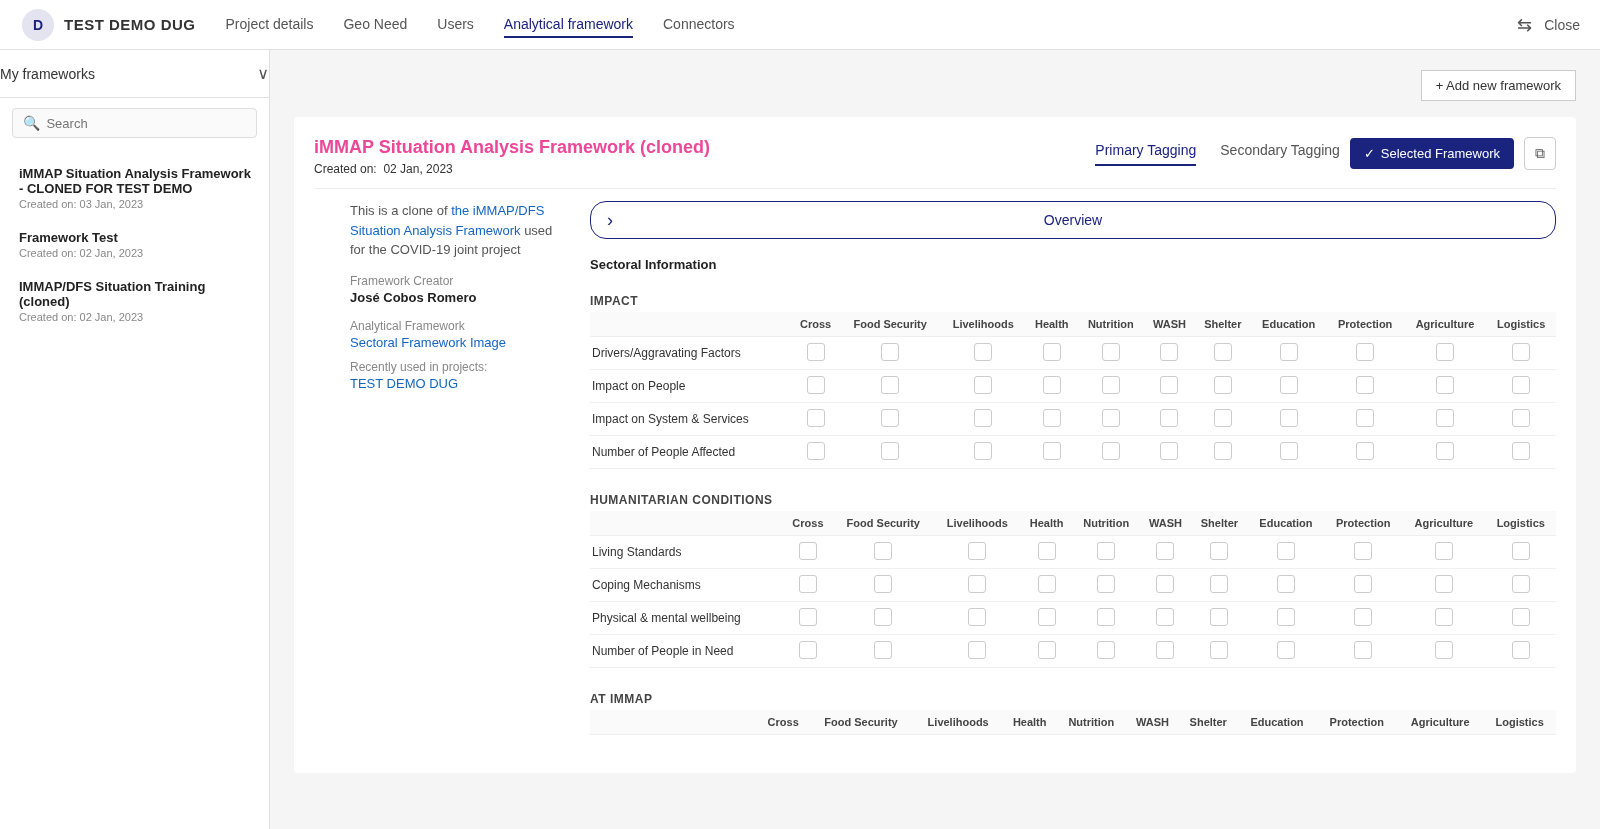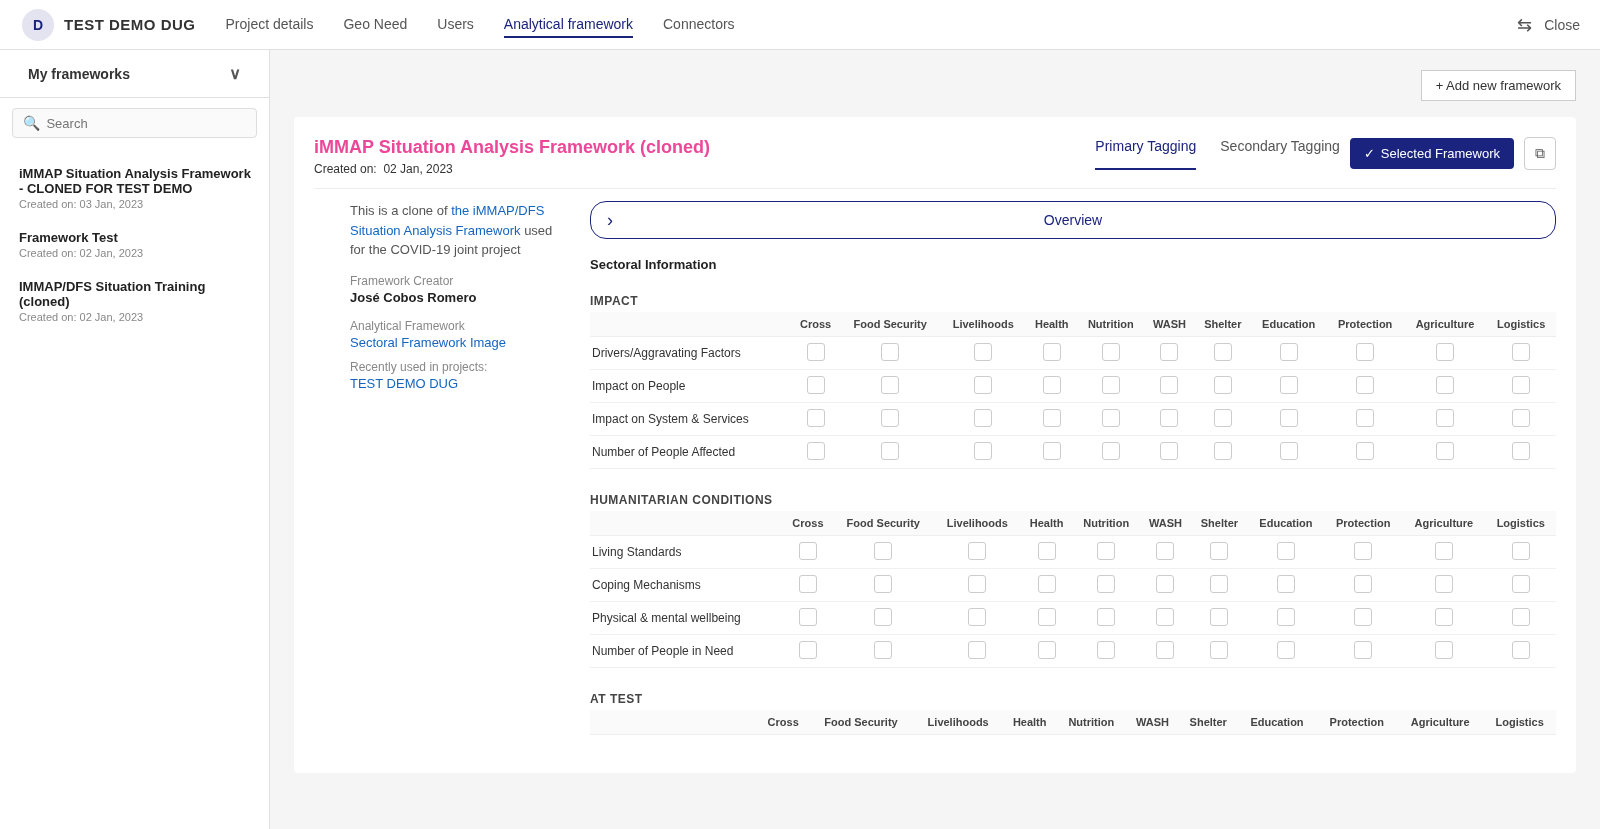--- a/index.html
+++ b/index.html
@@ -26,21 +26,21 @@
     
     .main-layout { display: flex; margin-top: 50px; height: calc(100vh - 50px); }
 
     
     .sidebar {
       width: 270px; background: #fff; border-right: 1px solid #e0e0e0;
       display: flex; flex-direction: column; flex-shrink: 0; overflow-y: auto;
     }
     .sidebar-header {
       display: flex; align-items: center; justify-content: space-between;
-      padding: 14px 28px; border-bottom: 1px solid #e0e0e0; font-weight: 700; font-size: 14px;
+      padding: 14px 0; border-bottom: 1px solid #e0e0e0; font-weight: 400; font-size: 14px;
     }
     .sidebar-header .chevron { font-size: 16px; color: #555; cursor: pointer; }
     .search-box {
       margin: 10px 12px; display: flex; align-items: center; gap: 6px;
       border: 1px solid #ddd; border-radius: 4px; padding: 6px 10px; background: #fafafa;
     }
     .search-box input {
       border: none; background: transparent; outline: none; font-size: 13px; width: 100%; color: #555;
     }
     .search-icon { color: #aaa; font-size: 14px; }
@@ -64,21 +64,21 @@
 
     
     .framework-detail { background: #fff; border-radius: 4px; padding: 20px; }
     .fw-title { font-size: 18px; font-weight: 600; color: #ec4899; }
     .fw-created { font-size: 12px; color: #888; margin-top: 4px; }
     .fw-created span { color: #333; }
 
     
     .tab-bar { display: flex; align-items: center; gap: 24px; }
     .tab-item {
-      font-size: 14px; color: #555; padding-bottom: 14px; cursor: pointer;
+      font-size: 14px; color: #555; padding-bottom: 6px; cursor: pointer;
       border-bottom: 2px solid transparent;
     }
     .tab-item.active { color: #1a237e; border-bottom: 2px solid #1a237e; font-weight: 500; }
 
     .selected-fw-btn {
       display: flex; align-items: center; gap: 6px;
       background: #1a237e; color: #fff; border: none; border-radius: 4px;
       padding: 8px 14px; font-size: 13px; cursor: pointer; font-weight: 500;
     }
     .copy-icon-btn {
@@ -398,21 +398,21 @@
                     <td><span class="matrix-checkbox"></span></td>
                     <td><span class="matrix-checkbox"></span></td>
                     <td><span class="matrix-checkbox"></span></td>
                     <td><span class="matrix-checkbox"></span></td>
                     <td><span class="matrix-checkbox"></span></td>
                   </tr>
                 </tbody>
               </table>
             </div>
 
-            <span class="section-label" style="margin-top:14px;display:block;">AT TEST</span>
+            <span class="section-label" style="margin-top:14px;display:block;">AT IMMAP</span>
             <div class="scrollbar-area">
               <table class="matrix-table">
                 <thead>
                   <tr>
                     <th class="row-header"></th>
                     <th>Cross</th>
                     <th>Food Security</th>
                     <th>Livelihoods</th>
                     <th>Health</th>
                     <th>Nutrition</th>

